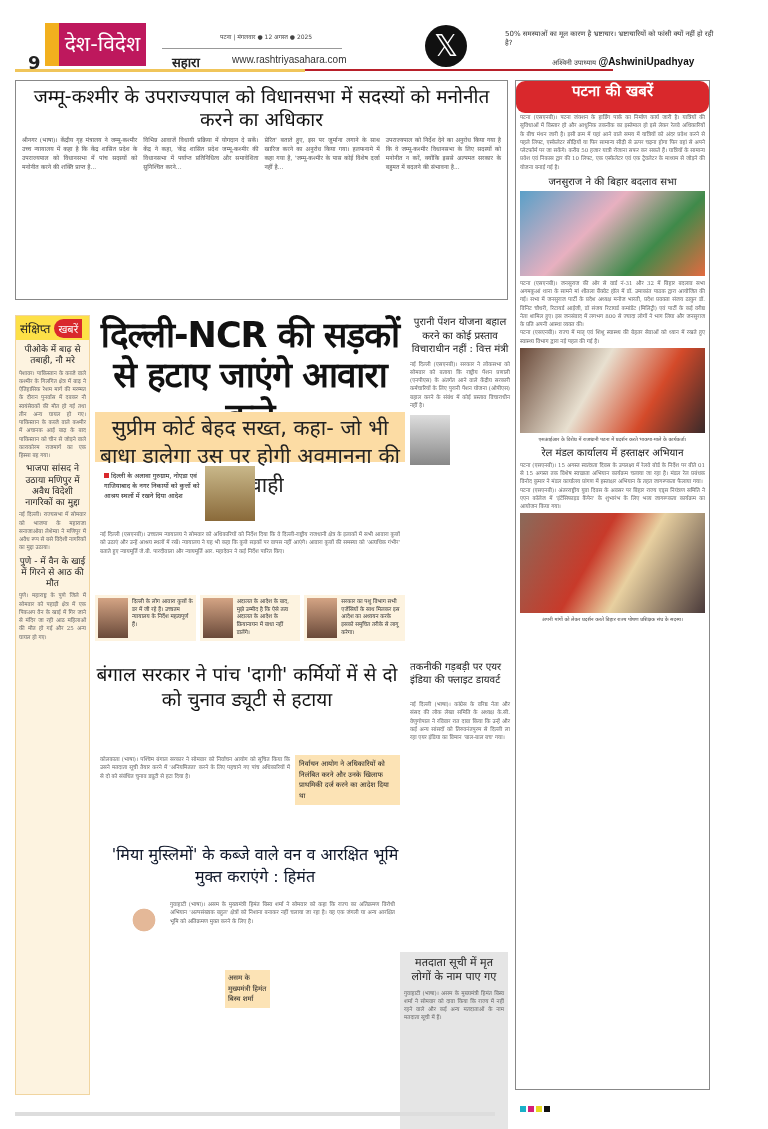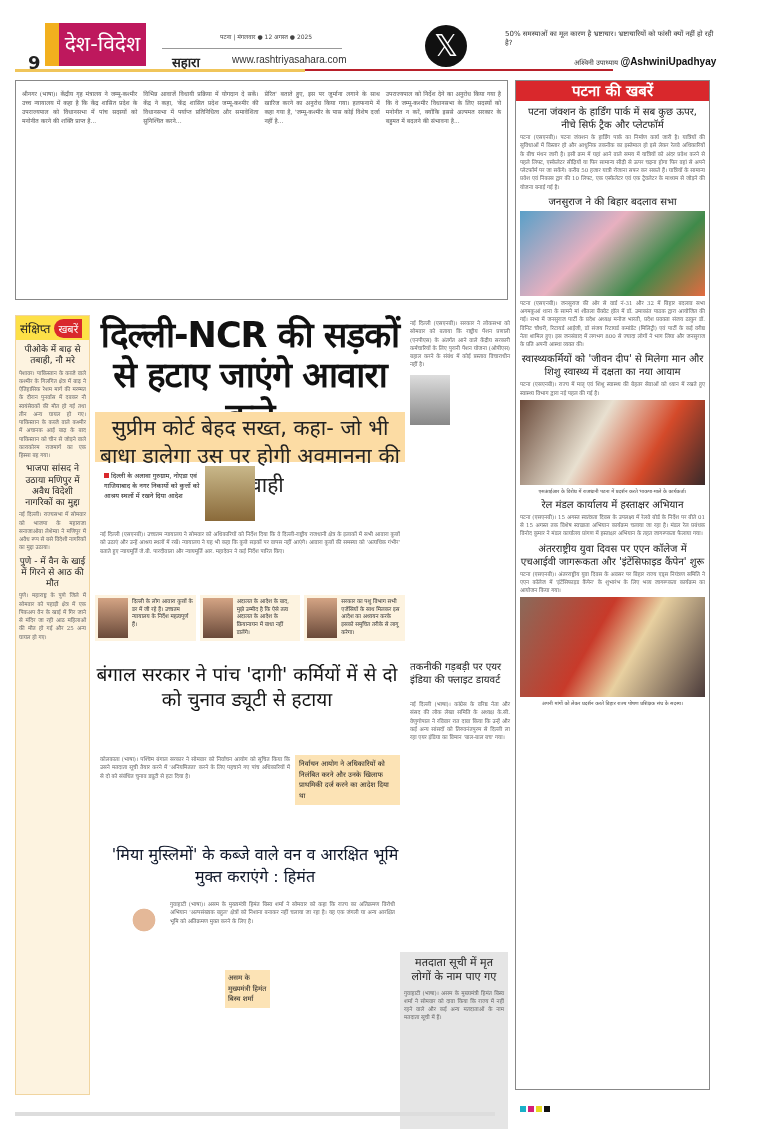--- a/index.html
+++ b/index.html
@@ -9,28 +9,28 @@
   .mast-tab { left: 45px; top: 23px; width: 101px; height: 43px; background: #be185d; border-left: 14px solid #f2b01e; }
   .mast-tab span { color: #fff; font-size: 21px; display:block; text-align:center; line-height:43px; font-family: "DejaVu Sans", sans-serif; }
   .dateline { left: 220px; top: 33px; font-size: 6px; color:#444; font-family: "DejaVu Sans", sans-serif; }
   .mast-line { left: 162px; top: 48px; width: 180px; height:1px; background:#999;}
   .brand { left: 172px; top: 53px; font-size: 13px; font-weight: bold; color:#222; font-family: "DejaVu Sans", sans-serif; }
   .site { left: 232px; top: 54px; font-size: 10px; color:#333; font-family: "Liberation Sans", sans-serif; }
   .mast-rule { left: 15px; top: 69px; width: 290px; height: 3px; background: #f0c55a; }
   .mast-rule2 { left: 305px; top: 69px; width: 308px; height: 2px; background: #b8202a; }
   .x-logo { left: 425px; top: 25px; width: 42px; height: 42px; border-radius: 50%; background: #111; color: #fff; text-align: center; line-height: 42px; font-size: 30px; font-family: "DejaVu Sans", sans-serif; }
   .tweet { left: 505px; top: 30px; width: 305px; font-size: 7px; color:#333; font-family: "DejaVu Sans", sans-serif; line-height:1.3; }
-  .tw-author { left: 574px; top: 56px; font-size: 7px; font-family: "DejaVu Sans", sans-serif; color:#333;}
+  .tw-author { left: 552px; top: 56px; font-size: 7px; font-family: "DejaVu Sans", sans-serif; color:#333;}
   .tw-author b { font-size: 10px; color:#111; font-family: "Liberation Sans", sans-serif; }
   .lead-box { left: 15px; top: 80px; width: 493px; height: 220px; border: 1px solid #888; padding: 4px 6px; }
   .lead-h { font-size: 19px; text-align: center; color: #111; line-height: 1.2; font-family: "DejaVu Sans", sans-serif; }
   .cols { display: flex; gap: 6px; margin-top: 4px; }
   .col { flex: 1; font-size: 6px; line-height: 1.5; text-align: justify; color:#555; }
   .patna-col { left: 515px; top: 80px; width: 195px; height: 1010px; border: 1px solid #888; padding: 0 4px; }
-  .patna-bar { background: #d9282c; color:#fff; text-align: center; font-size: 15px; font-weight:bold; height: 20px; line-height:20px; font-family: "DejaVu Sans", sans-serif; margin: 0 -4px;}
+  .patna-bar { background: #d9282c; color:#fff; text-align: center; font-size: 15px; font-weight:bold; height: 32px; line-height:20px; font-family: "DejaVu Sans", sans-serif; margin: 0 -4px; border-radius: 9px;}
   .ph { text-align:center; font-size: 10px; color:#222; line-height:1.3; margin: 4px 0 2px; font-family: "DejaVu Sans", sans-serif;}
   .pt { font-size: 5.5px; line-height: 1.5; color: #666; text-align: justify; }
   .photo { background: linear-gradient(135deg,#5aa0c8,#e8b0c0 40%,#3f8a4a 70%,#e36a40); margin: 3px 0; }
   .photo2 { background: linear-gradient(120deg,#6a4a3a,#e8e0d0 40%,#d44a2a 70%,#3a2a2a); margin: 3px 0; }
   .photo3 { background: linear-gradient(120deg,#8a6a5a,#c83a2a 40%,#e8d0a0 60%,#4a3a3a); margin: 3px 0; }
   .cap { font-size: 5px; color:#444; text-align:center; }
   .sidebar { left: 15px; top: 315px; width: 75px; height: 780px; background: #fdf3e0; border:1px solid #f1d5a0; padding: 2px 3px; }
   .side-bar { background: #fde047; display:flex; align-items:center; height: 24px; margin: -2px -3px 4px; }
   .side-bar .a { font-size: 12px; color:#222; padding-left: 4px; font-family:"DejaVu Sans",sans-serif;}
   .side-bar .b { background:#d9282c; color:#fff; font-size: 11px; border-radius: 10px 0 0 10px; padding: 2px 4px; margin-left: 4px; font-family:"DejaVu Sans",sans-serif;}
@@ -69,42 +69,40 @@
 <div class="abs brand">सहारा</div>
 <div class="abs site">www.rashtriyasahara.com</div>
 <div class="abs mast-rule"></div>
 <div class="abs mast-rule2"></div>
 
 <div class="abs x-logo">𝕏</div>
 <div class="abs tweet" style="width:210px">50% समस्याओं का मूल कारण है भ्रष्टाचार। भ्रष्टाचारियों को फांसी क्यों नहीं हो रही है?</div>
 <div class="abs tw-author"><span>अश्विनी उपाध्याय</span> <b>@AshwiniUpadhyay</b></div>
 
 <div class="abs lead-box">
+  <div class="lead-h">जम्मू-कश्मीर के उपराज्यपाल को विधानसभा में सदस्यों को मनोनीत करने का अधिकार</div>
   <div class="cols">
     <div class="col">श्रीनगर (भाषा)। केंद्रीय गृह मंत्रालय ने जम्मू-कश्मीर उच्च न्यायालय में कहा है कि केंद्र शासित प्रदेश के उपराज्यपाल को विधानसभा में पांच सदस्यों को मनोनीत करने की शक्ति प्राप्त है...</div>
     <div class="col">विभिन्न आवाजें विधायी प्रक्रिया में योगदान दे सकें। केंद्र ने कहा, 'केंद्र शासित प्रदेश जम्मू-कश्मीर की विधानसभा में पर्याप्त प्रतिनिधित्व और समावेशिता सुनिश्चित करने...</div>
     <div class="col">प्रेरित' बताते हुए, इस पर जुर्माना लगाने के साथ खारिज करने का अनुरोध किया गया। हलफनामे में कहा गया है, 'जम्मू-कश्मीर के पास कोई विशेष दर्जा नहीं है...</div>
     <div class="col">उपराज्यपाल को निर्देश देने का अनुरोध किया गया है कि वे जम्मू-कश्मीर विधानसभा के लिए सदस्यों को मनोनीत न करें, क्योंकि इससे अल्पमत सरकार के बहुमत में बदलने की संभावना है...</div>
   </div>
 </div>
 
 <div class="abs patna-col">
   <div class="patna-bar">पटना की खबरें</div>
-  <div class="ph">पटना जंक्शन के हार्डिंग पार्क में सब कुछ ऊपर, नीचे सिर्फ ट्रैक और प्लेटफॉर्म</div>
   <div class="pt">पटना (एसएनबी)। पटना जंक्शन के हार्डिंग पार्क का निर्माण कार्य जारी है। यात्रियों की सुविधाओं में विस्तार हो और आधुनिक तकनीक का इस्तेमाल हो इसे लेकर रेलवे अधिकारियों के बीच मंथन जारी है। इसी क्रम में यहां आने वाले समय में यात्रियों को अंदर प्रवेश करने से पहले लिफ्ट, एस्केलेटर सीढ़ियों या फिर सामान्य सीढ़ी से ऊपर चढ़ना होगा फिर वहां से अपने प्लेटफॉर्म पर जा सकेंगे। करीब 50 हजार यात्री रोजाना सफर कर सकते हैं। यात्रियों के सामान्य प्रवेश एवं निकास द्वार की 10 लिफ्ट, एक एस्केलेटर एवं एक ट्रैवलेटर के माध्यम से जोड़ने की योजना बनाई गई है।</div>
   <div class="ph">जनसुराज ने की बिहार बदलाव सभा</div>
   <div class="photo" style="height:85px"></div>
   <div class="pt">पटना (एसएनबी)। जनसुराज की ओर से वार्ड नं-31 और 32 में बिहार बदलाव सभा अगमकुआं थाना के सामने मां शीतला बैंक्वेट हॉल में डॉ. उमाकांत पाठक द्वारा आयोजित की गई। सभा में जनसुराज पार्टी के प्रदेश अध्यक्ष मनोज भारती, प्रदेश प्रवक्ता संजय ठाकुर डॉ. विनिट चौधरी, रिटायर्ड आईजी, डॉ संजय रिटायर्ड कमांडेंट (मिलिट्री) एवं पार्टी के कई वरीष्ठ नेता शामिल हुए। इस जनसंवाद में लगभग 800 से ज्यादा लोगों ने भाग लिया और जनसुराज के प्रति अपनी आस्था व्यक्त की।</div>
-  <div class="ph">स्वास्थ्यकर्मियों को 'जीवन दीप' से मिलेगा मान और शिशु स्वास्थ्य में दक्षता का नया आयाम</div>
   <div class="pt">पटना (एसएनबी)। राज्य में मातृ एवं शिशु स्वास्थ्य की बेहतर सेवाओं को ध्यान में रखते हुए स्वास्थ्य विभाग द्वारा नई पहल की गई है।</div>
   <div class="photo2" style="height:85px"></div>
   <div class="cap">एसआईआर के विरोध में राजधानी पटना में प्रदर्शन करते भाकपा-माले के कार्यकर्ता।</div>
   <div class="ph">रेल मंडल कार्यालय में हस्ताक्षर अभियान</div>
   <div class="pt">पटना (एसएनबी)। 15 अगस्त स्वतंत्रता दिवस के उपलक्ष्य में रेलवे बोर्ड के निर्देश पर बीते 01 से 15 अगस्त तक विशेष स्वच्छता अभियान कार्यक्रम चलाया जा रहा है। मंडल रेल प्रबंधक विनोद कुमार ने मंडल कार्यालय प्रांगण में हस्ताक्षर अभियान के तहत जागरूकता फैलाया गया।</div>
-  <div class="ph">अंतरराष्ट्रीय युवा दिवस पर एएन कॉलेज में एचआईवी जागरूकता और 'इंटेंसिफाइड कैंपेन' शुरू</div>
   <div class="pt">पटना (एसएनबी)। अंतरराष्ट्रीय युवा दिवस के अवसर पर बिहार राज्य एड्स नियंत्रण समिति ने एएन कॉलेज में 'इंटेंसिफाइड कैंपेन' के शुभारंभ के लिए भव्य जागरूकता कार्यक्रम का आयोजन किया गया।</div>
   <div class="photo3" style="height:100px"></div>
   <div class="cap">अपनी मांगों को लेकर प्रदर्शन करते बिहार राज्य पोषण प्रशिक्षक संघ के सदस्य।</div>
 </div>
 
 <div class="abs sidebar">
   <div class="side-bar">
     <span class="a">संक्षिप्त</span>
     <span class="b">खबरें</span>
   </div>
@@ -130,20 +128,21 @@
       <div class="face"></div>
       <p>अदालत के आदेश के बाद, मुझे उम्मीद है कि ऐसे तत्व अदालत के आदेश के क्रियान्वयन में बाधा नहीं डालेंगे।</p>
     </div>
   <div class="quote" style="flex:1">
       <div class="face"></div>
       <p>सरकार का पशु विभाग सभी एजेंसियों के साथ मिलकर इस आदेश का अध्ययन करके इसको समुचित तरीके से लागू करेगा।</p>
     </div>
 </div>
 
 <div class="abs pension">
+  <h3>पुरानी पेंशन योजना बहाल करने का कोई प्रस्ताव विचाराधीन नहीं : वित्त मंत्री</h3>
   <div class="mid-text" style="margin-top:4px">नई दिल्ली (एसएनबी)। सरकार ने लोकसभा को सोमवार को बताया कि राष्ट्रीय पेंशन प्रणाली (एनपीएस) के अंतर्गत आने वाले केंद्रीय सरकारी कर्मचारियों के लिए पुरानी पेंशन योजना (ओपीएस) बहाल करने के संबंध में कोई प्रस्ताव विचाराधीन नहीं है।</div>
   <div style="width:40px;height:50px;margin-top:6px;background:linear-gradient(#ddd,#888)"></div>
 </div>
 
 <div class="abs bengal-h">बंगाल सरकार ने पांच 'दागी' कर्मियों में से दो को चुनाव ड्यूटी से हटाया</div>
 <div class="abs mid-text" style="left:100px;top:755px;width:190px">कोलकाता (भाषा)। पश्चिम बंगाल सरकार ने सोमवार को निर्वाचन आयोग को सूचित किया कि उसने मतदाता सूची तैयार करने में 'अनियमितता' करने के लिए पहचाने गए पांच अधिकारियों में से दो को संबंधित चुनाव ड्यूटी से हटा दिया है।</div>
 <div class="abs" style="left:295px;top:755px;width:105px;background:#fce3b5;font-size:7px;line-height:1.5;padding:4px;font-family:'DejaVu Sans',sans-serif;">निर्वाचन आयोग ने अधिकारियों को निलंबित करने और उनके खिलाफ प्राथमिकी दर्ज करने का आदेश दिया था</div>
 
 <div class="abs tech-h">तकनीकी गड़बड़ी पर एयर इंडिया की फ्लाइट डायवर्ट</div>
 <div class="abs mid-text" style="left:410px;top:700px;width:100px">नई दिल्ली (भाषा)। कांग्रेस के वरिष्ठ नेता और संसद की लोक लेखा समिति के अध्यक्ष के.सी. वेणुगोपाल ने रविवार रात दावा किया कि उन्हें और कई अन्य सांसदों को तिरुवनंतपुरम से दिल्ली ला रहा एयर इंडिया का विमान 'बाल-बाल बच' गया।</div>

